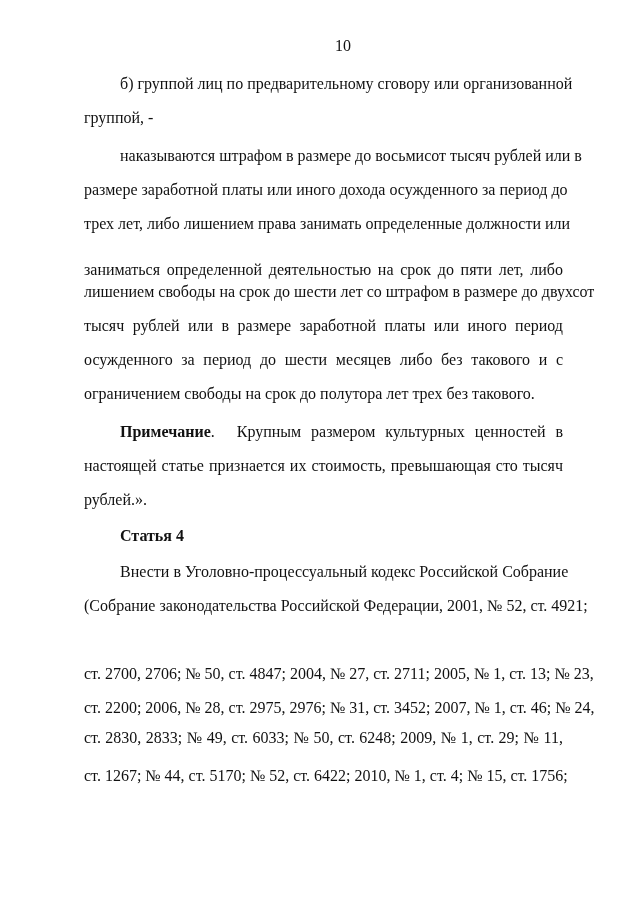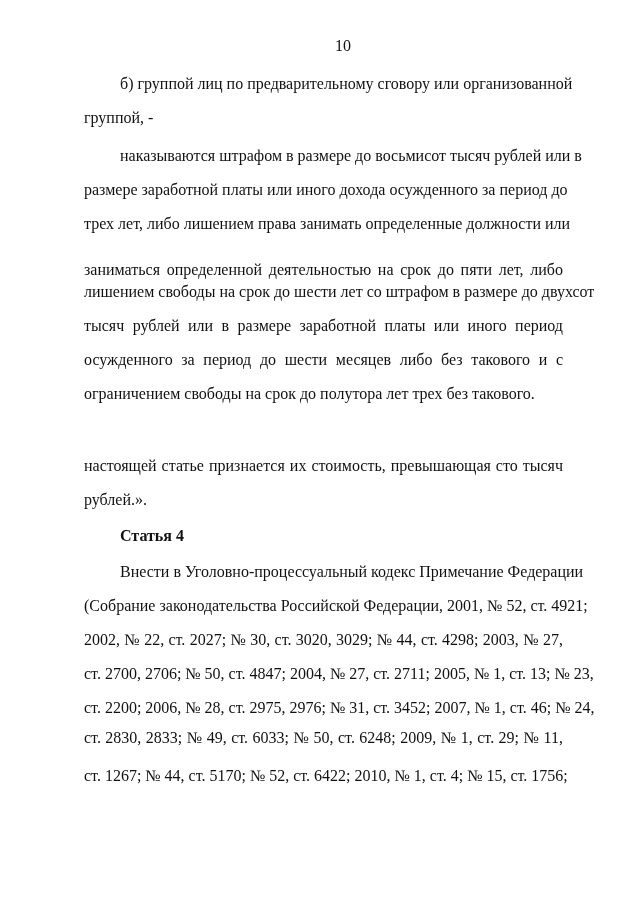--- a/index.html
+++ b/index.html
@@ -65,26 +65,29 @@
 
   <div class="line last" style="top:108px;">группой, -</div>
   <div class="line" style="top:180px;">размере заработной платы или иного дохода осужденного за период до</div>
   <div class="line" style="top:214px;">трех лет, либо лишением права занимать определенные должности или</div>
   <div class="line" style="top:248px;margin-top:12px;">заниматься определенной деятельностью на срок до пяти лет, либо</div>
   <div class="line" style="top:282px;">лишением свободы на срок до шести лет со штрафом в размере до двухсот</div>
   <div class="line" style="top:316px;">тысяч рублей или в размере заработной платы или иного период</div>
   <div class="line" style="top:350px;">осужденного за период до шести месяцев либо без такового и с</div>
   <div class="line last" style="top:384px;">ограничением свободы на срок до полутора лет трех без такового.</div>
 
+  <div class="line indent" style="top:422px; display:flex; justify-content:space-between;">
+    <span><span class="bold">Примечание</span><span>.</span></span>
+    <span style="flex:1; margin-left:22px; text-align:justify; text-align-last:justify;">Крупным размером культурных ценностей в</span>
+  </div>
   <div class="line" style="top:456px;">настоящей статье признается их стоимость, превышающая сто тысяч</div>
   <div class="line last" style="top:490px;">рублей.».</div>
 
   <div class="line indent last bold" style="top:526px;">Статья 4</div>
 
-  <div class="line indent" style="top:562px;">Внести в Уголовно-процессуальный кодекс Примечание Федерации</div>
+  <div class="line indent" style="top:562px;">Внести в Уголовно-процессуальный кодекс Российской Собрание</div>
   <div class="line" style="top:596px;">(Собрание законодательства Российской Федерации, 2001, № 52, ст. 4921;</div>
-  <div class="line" style="top:630px;">2002, № 22, ст. 2027; № 30, ст. 3020, 3029; № 44, ст. 4298; 2003, № 27,</div>
   <div class="line" style="top:664px;">ст. 2700, 2706; № 50, ст. 4847; 2004, № 27, ст. 2711; 2005, № 1, ст. 13; № 23,</div>
   <div class="line" style="top:698px;">ст. 2200; 2006, № 28, ст. 2975, 2976; № 31, ст. 3452; 2007, № 1, ст. 46; № 24,</div>
   <div class="line" style="top:728px;">ст. 2830, 2833; № 49, ст. 6033; № 50, ст. 6248; 2009, № 1, ст. 29; № 11,</div>
   <div class="line" style="top:766px;">ст. 1267; № 44, ст. 5170; № 52, ст. 6422; 2010, № 1, ст. 4; № 15, ст. 1756;</div>
 
 </div>
 
 </body></html>

